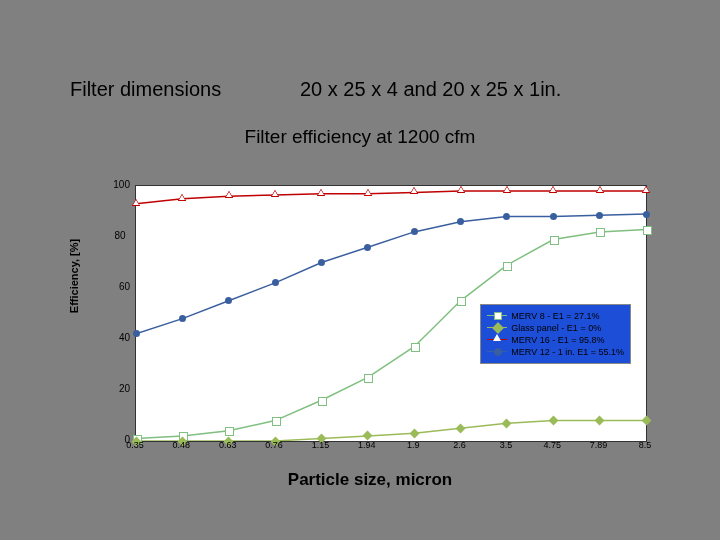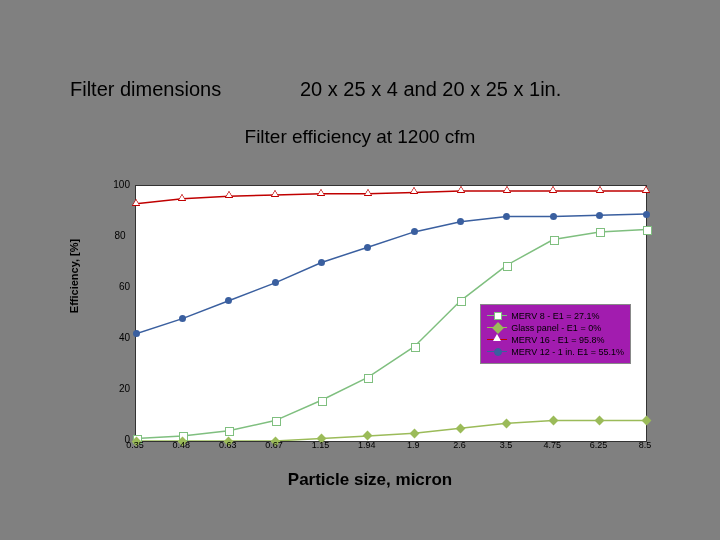--- a/index.html
+++ b/index.html
@@ -7,21 +7,21 @@
 .title{position:absolute;left:35px;top:28px;font-family:Arial,sans-serif;font-weight:900;font-size:21px;color:#000;letter-spacing:-0.5px}
 .subtitle-row{position:absolute;left:70px;top:78px;font-size:20px;color:#000}
 .subtitle-row .dims{position:absolute;left:230px;top:0;white-space:nowrap}
 .chart-title{position:absolute;left:0;right:0;top:126px;text-align:center;font-size:19px;color:#000}
 .chart-area{position:absolute;left:85px;top:170px;width:570px;height:300px}
 .plot{position:absolute;left:50px;top:15px;width:510px;height:255px;background:#fff;border:1px solid #333}
 .ylabel{position:absolute;left:-48px;top:100px;transform:rotate(-90deg);transform-origin:center;font-size:11px;font-weight:bold;color:#000;white-space:nowrap}
 .ytick{position:absolute;left:25px;font-size:10px;color:#000;text-align:right;width:20px}
 .xtick{position:absolute;top:270px;font-size:9px;color:#000;text-align:center;width:30px;margin-left:-15px}
 .xlabel{position:absolute;left:0;right:0;top:300px;text-align:center;font-size:17px;font-weight:bold;color:#000}
-.legend{position:absolute;right:15px;top:118px;background:#a21caf;border:1px solid #888;padding:4px 6px;font-size:9px}
+.legend{position:absolute;right:15px;top:118px;background:#1d4ed8;border:1px solid #888;padding:4px 6px;font-size:9px}
 .legend-row{display:flex;align-items:center;margin:2px 0;white-space:nowrap}
 .lswatch{width:20px;height:0;margin-right:4px;position:relative}
 .lswatch::before{content:"";position:absolute;left:0;right:0;top:-1px;border-top:1.5px solid currentColor}
 .lswatch::after{content:"";position:absolute;left:7px;top:-4px;width:6px;height:6px;background:#fff;border:1px solid currentColor}
 .lswatch.sq::after{}
 .lswatch.di::after{transform:rotate(45deg);background:currentColor}
 .lswatch.tr::after{width:0;height:0;border-left:4px solid transparent;border-right:4px solid transparent;border-bottom:7px solid #fff;background:none;border-top:none;top:-6px;left:6px}
 .lswatch.tr{color:#c00}
 .lswatch.ci::after{border-radius:50%;background:currentColor}
 svg.lines{position:absolute;left:0;top:0;width:510px;height:255px}
@@ -125,25 +125,25 @@
           <div class="legend-row">
             <span class="lswatch ci" style="color: rgb(58, 95, 159);"></span>
             <span>MERV 12 - 1 in. E1 = 55.1%</span>
           </div>
         </div>
     </div>
     <div id="xticks">
         <div class="xtick" style="left: 50px;">0.35</div>
         <div class="xtick" style="left: 96.3636px;">0.48</div>
         <div class="xtick" style="left: 142.727px;">0.63</div>
-        <div class="xtick" style="left: 189.091px;">0.67</div>
+        <div class="xtick" style="left: 189.091px;">0.76</div>
         <div class="xtick" style="left: 235.455px;">1.15</div>
         <div class="xtick" style="left: 281.818px;">1.94</div>
         <div class="xtick" style="left: 328.182px;">1.9</div>
         <div class="xtick" style="left: 374.545px;">2.6</div>
         <div class="xtick" style="left: 420.909px;">3.5</div>
         <div class="xtick" style="left: 467.273px;">4.75</div>
-        <div class="xtick" style="left: 513.636px;">6.25</div>
+        <div class="xtick" style="left: 513.636px;">7.89</div>
         <div class="xtick" style="left: 560px;">8.5</div>
       </div>
     <div class="xlabel">Particle size, micron</div>
   </div>
 </div>
 
 </body></html>

